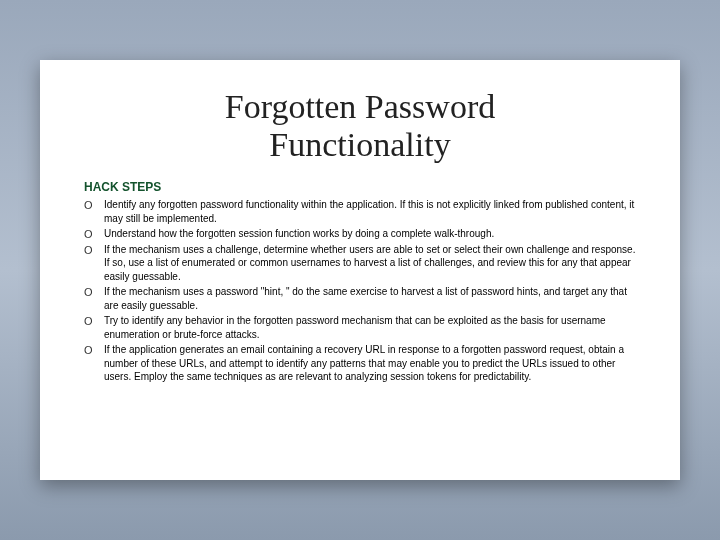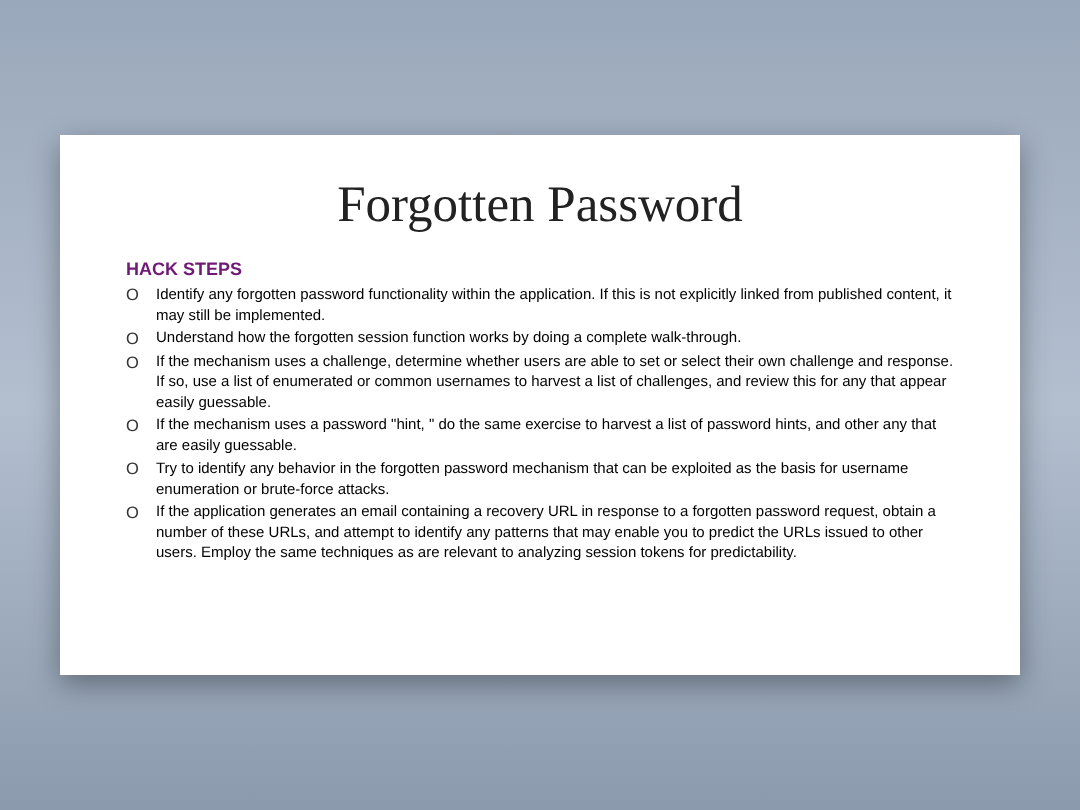--- a/index.html
+++ b/index.html
@@ -14,39 +14,39 @@
     width: 720px;
     height: 540px;
     background: linear-gradient(180deg, #9aa8bb 0%, #b3bfcf 50%, #8b9aad 100%);
     display: flex;
     align-items: center;
     justify-content: center;
   }
   .slide {
     background: #ffffff;
     width: 640px;
-    height: 360px;
+    height: 420px;
     box-shadow: 0 6px 18px rgba(0,0,0,0.35);
     padding: 28px 44px 20px 44px;
     box-sizing: border-box;
     position: relative;
   }
   .title {
     font-family: Georgia, 'Times New Roman', serif;
     font-size: 34px;
     font-weight: 400;
     color: #222;
     text-align: center;
     line-height: 1.12;
     margin: 0 0 16px 0;
   }
   .section-label {
     font-size: 12px;
     font-weight: 700;
-    color: #701a75;
+    color: #14532d;
     margin: 0 0 4px 0;
   }
   .steps {
     list-style: none;
     padding: 0;
     margin: 0;
   }
   .steps li {
     display: flex;
     align-items: flex-start;
@@ -67,38 +67,39 @@
     color: #000;
   }
 </style>
 </head>
 <body>
 
 <div class="bg">
   <div class="slide">
     <h1 class="title">
       <span>Forgotten Password</span><br>
+      <span>Functionality</span>
     </h1>
     <div class="section-label">HACK STEPS</div>
     <ul class="steps">
       <li>
         <span class="bullet">O</span>
         <span class="step-text">Identify any forgotten password functionality within the application. If this is not explicitly linked from published content, it may still be implemented.</span>
       </li>
       <li>
         <span class="bullet">O</span>
         <span class="step-text">Understand how the forgotten session function works by doing a complete walk-through.</span>
       </li>
       <li>
         <span class="bullet">O</span>
         <span class="step-text">If the mechanism uses a challenge, determine whether users are able to set or select their own challenge and response. If so, use a list of enumerated or common usernames to harvest a list of challenges, and review this for any that appear easily guessable.</span>
       </li>
       <li>
         <span class="bullet">O</span>
-        <span class="step-text">If the mechanism uses a password "hint, " do the same exercise to harvest a list of password hints, and other any that are easily guessable.</span>
+        <span class="step-text">If the mechanism uses a password "hint, " do the same exercise to harvest a list of password hints, and target any that are easily guessable.</span>
       </li>
       <li>
         <span class="bullet">O</span>
         <span class="step-text">Try to identify any behavior in the forgotten password mechanism that can be exploited as the basis for username enumeration or brute-force attacks.</span>
       </li>
       <li>
         <span class="bullet">O</span>
         <span class="step-text">If the application generates an email containing a recovery URL in response to a forgotten password request, obtain a number of these URLs, and attempt to identify any patterns that may enable you to predict the URLs issued to other users. Employ the same techniques as are relevant to analyzing session tokens for predictability.</span>
       </li>
     </ul>

